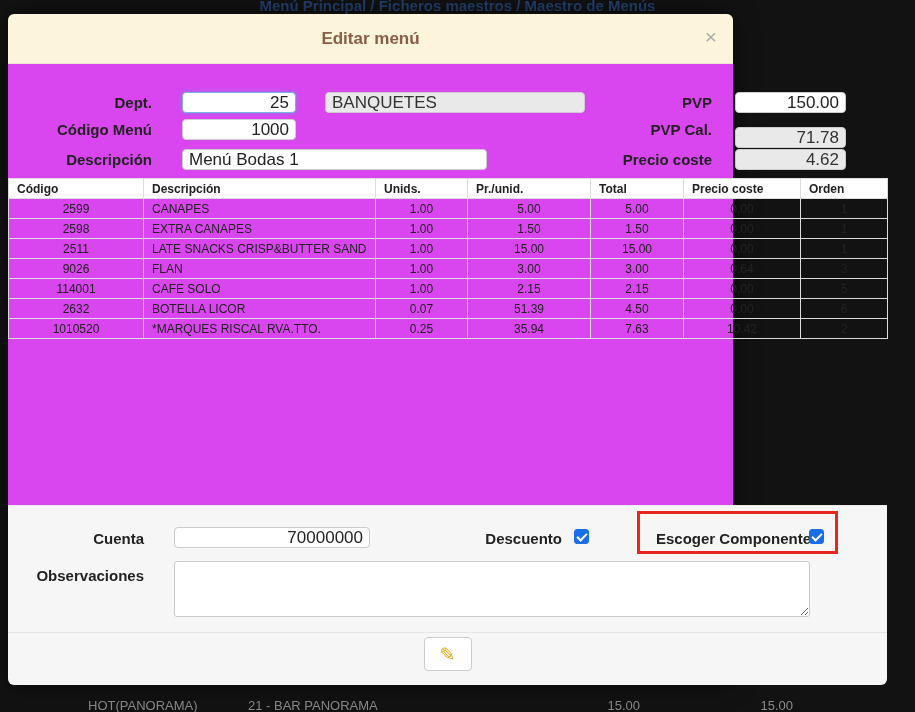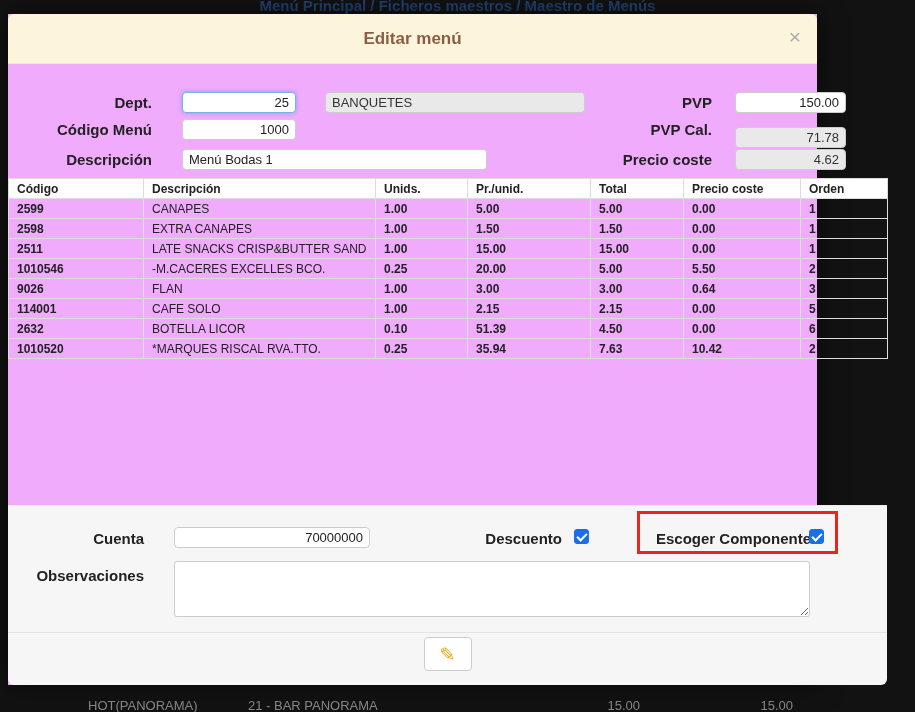--- a/index.html
+++ b/index.html
@@ -19,22 +19,22 @@
   }
   .bg-bottom-row { position: absolute; top: 698px; left: 0; width: 100%; font-size: 13px; color: #8a8a8a; }
   .bg-bottom-row span { position: absolute; white-space: nowrap; }
   .bbr-name  { left: 88px; }
   .bbr-dept  { left: 248px; }
   .bbr-p1    { left: 588px; width: 52px; text-align: right; }
   .bbr-p2    { left: 741px; width: 52px; text-align: right; }
 
   
   .modal {
-    position: absolute; left: 8px; top: 14px; width: 809px; height: 671px;
-    background: #f0abfc; border-radius: 0;
+    position: absolute; left: 8px; top: 14px; width: 725px; height: 671px;
+    background: #d946ef; border-radius: 16px;
     box-shadow: 0 0 24px rgba(0,0,0,0.55);
   }
   .modal-header {
     position: absolute; top: 0; left: 0; width: 100%; height: 50px;
     background: var(--modal-header-bg, #fcf5dc);
     border-bottom: 1px solid #efe7c9;
     border-radius: 6px 6px 0 0;
     display: flex; align-items: center; justify-content: center;
   }
   .modal-title {
@@ -45,21 +45,21 @@
     position: absolute; right: 16px; top: 12px;
     font-size: 21px; color: #aaa; cursor: pointer; line-height: 1;
   }
 
   
   .lbl {
     position: absolute; font-size: 15px; font-weight: bold; color: #222;
     text-align: right; line-height: 16px; white-space: nowrap;
   }
   .field {
-    position: absolute; height: 21px; font-size: 13px;
+    position: absolute; height: 21px; font-size: 17px;
     border: 1px solid #ccc; border-radius: 4px;
     padding: 0 6px; background: #fff; color: #222;
     font-family: "Liberation Sans", sans-serif;
     line-height: 19px;
   }
   .field.num { text-align: right; }
   .field.readonly { background: #e9e9e9; color: #333; }
   .field.focused {
     border-color: var(--focus-blue, #7ab0e2);
     box-shadow: 0 0 4px rgba(90,160,230,0.7);
@@ -84,21 +84,21 @@
   .items-table {
     position: absolute; top: 164px; left: 0; width: 879px;
     border-collapse: collapse; table-layout: fixed;
     font-size: 12px; color: #222;
   }
   .items-table th, .items-table td {
     border: 1px solid #ddd; padding: 2px 8px;
     overflow: hidden; white-space: nowrap; height: 20px;
   }
   .items-table th { font-weight: bold; text-align: left; background: #fff; }
-  .items-table td.r { text-align: left; font-weight: bold; }
+  .items-table td.r { text-align: center; }
   .items-table td.l { text-align: left; }
 
   
   .modal-footer {
     position: absolute; left: 0; top: 491px; width: 879px; height: 180px;
     background: #f6f6f6; border-top: 1px solid #ececec;
     border-radius: 0 0 6px 6px;
   }
   .ft-cuenta-lbl { top: 25px; left: 0; width: 136px; }
   .ft-cuenta     { top: 21px; left: 166px; width: 196px; }
@@ -224,50 +224,41 @@
         <tr>
           <td class="r">2511</td>
           <td class="l">LATE SNACKS CRISP&amp;BUTTER SAND</td>
           <td class="r">1.00</td>
           <td class="r">15.00</td>
           <td class="r">15.00</td>
           <td class="r">0.00</td>
           <td class="r">1</td>
         </tr>
         <tr>
-          <td class="r">1010546</td>
-          <td class="l">-M.CACERES EXCELLES BCO.</td>
-          <td class="r">0.25</td>
-          <td class="r">20.00</td>
-          <td class="r">5.00</td>
-          <td class="r">5.50</td>
-          <td class="r">2</td>
-        </tr>
-        <tr>
           <td class="r">9026</td>
           <td class="l">FLAN</td>
           <td class="r">1.00</td>
           <td class="r">3.00</td>
           <td class="r">3.00</td>
           <td class="r">0.64</td>
           <td class="r">3</td>
         </tr>
         <tr>
           <td class="r">114001</td>
           <td class="l">CAFE SOLO</td>
           <td class="r">1.00</td>
           <td class="r">2.15</td>
           <td class="r">2.15</td>
           <td class="r">0.00</td>
           <td class="r">5</td>
         </tr>
         <tr>
           <td class="r">2632</td>
           <td class="l">BOTELLA LICOR</td>
-          <td class="r">0.10</td>
+          <td class="r">0.07</td>
           <td class="r">51.39</td>
           <td class="r">4.50</td>
           <td class="r">0.00</td>
           <td class="r">6</td>
         </tr>
         <tr>
           <td class="r">1010520</td>
           <td class="l">*MARQUES RISCAL RVA.TTO.</td>
           <td class="r">0.25</td>
           <td class="r">35.94</td>

